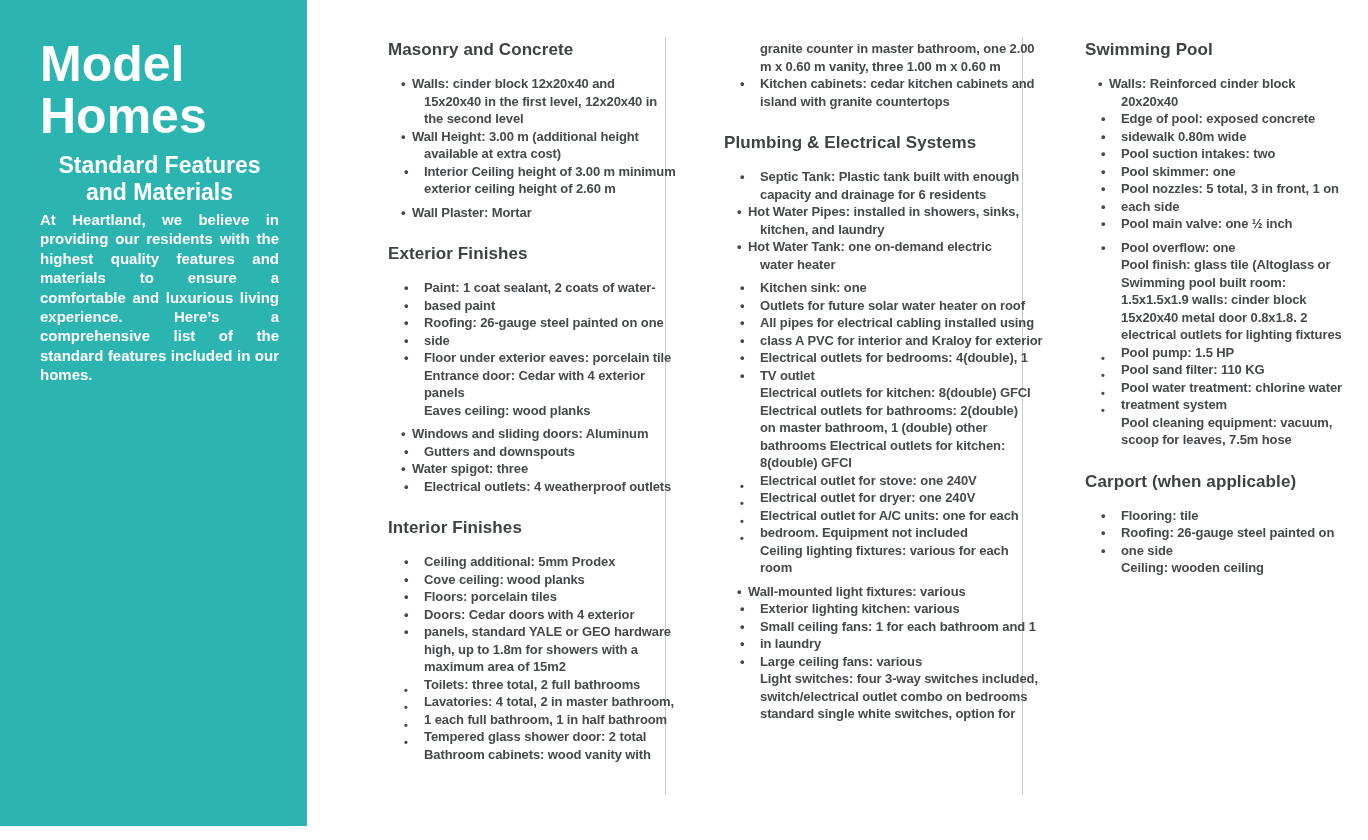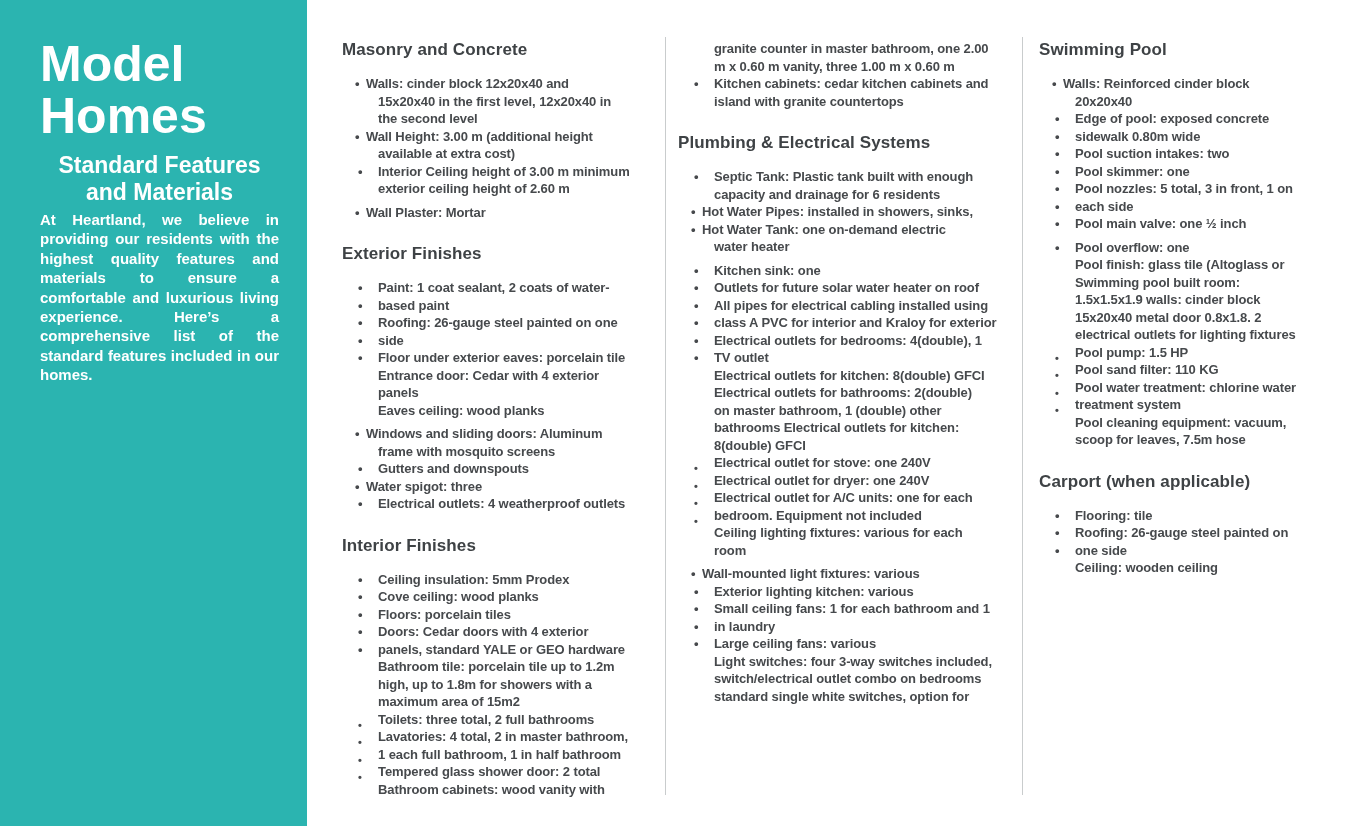--- a/index.html
+++ b/index.html
@@ -29,21 +29,21 @@
   .subtitle{
     font-size:23px;line-height:27px;font-weight:700;
     margin:10px 0 0 0;
     text-align:center;
   }
   .desc{
     font-size:15px;line-height:19.4px;font-weight:700;
     margin:4px 0 0 0;text-align:justify;
   }
   
-  .col{position:absolute;top:40px;}
+  .col{position:absolute;top:40px;margin-left:46px;}
   .col-1{left:342px;width:324px;}
   .col-2{left:678px;width:344px;}
   .col-3{left:1039px;width:329px;}
   .divider{position:absolute;top:37px;width:1px;height:758px;background:var(--divider);}
   .divider-1{left:665px;}
   .divider-2{left:1022px;}
 
   .sec + .sec{margin-top:23px;}
   .sec-heading{
     font-size:17px;line-height:20px;font-weight:700;
@@ -94,35 +94,33 @@
           <ul class="feature-list">
             <li class="b-wide"><span class="bullet">•</span><span>Paint: 1 coat sealant, 2 coats of water-</span></li>
             <li class="b-wide"><span class="bullet">•</span><span>based paint</span></li>
             <li class="b-wide"><span class="bullet">•</span><span>Roofing: 26-gauge steel painted on one</span></li>
             <li class="b-wide"><span class="bullet">•</span><span>side</span></li>
             <li class="b-wide"><span class="bullet">•</span><span>Floor under exterior eaves: porcelain tile</span></li>
             <li class="b-none"><span>Entrance door: Cedar with 4 exterior</span></li>
             <li class="b-none"><span>panels</span></li>
             <li class="b-none"><span>Eaves ceiling: wood planks</span></li>
             <li class="b-tight gap"><span class="bullet">•</span><span>Windows and sliding doors: Aluminum</span></li>
-            <li class="b-none"><span>frame with mosquito screens</span></li>
             <li class="b-wide"><span class="bullet">•</span><span>Gutters and downspouts</span></li>
             <li class="b-tight"><span class="bullet">•</span><span>Water spigot: three</span></li>
             <li class="b-wide"><span class="bullet">•</span><span>Electrical outlets: 4 weatherproof outlets</span></li>
           </ul>
         </div>
         <div class="sec">
           <h2 class="sec-heading">Interior Finishes</h2>
           <ul class="feature-list">
-            <li class="b-wide"><span class="bullet">•</span><span>Ceiling insulation: 5mm Prodex</span></li>
+            <li class="b-wide"><span class="bullet">•</span><span>Ceiling additional: 5mm Prodex</span></li>
             <li class="b-wide"><span class="bullet">•</span><span>Cove ceiling: wood planks</span></li>
             <li class="b-wide"><span class="bullet">•</span><span>Floors: porcelain tiles</span></li>
             <li class="b-wide"><span class="bullet">•</span><span>Doors: Cedar doors with 4 exterior</span></li>
             <li class="b-wide"><span class="bullet">•</span><span>panels, standard YALE or GEO hardware</span></li>
-            <li class="b-none"><span>Bathroom tile: porcelain tile up to 1.2m</span></li>
             <li class="b-none"><span>high, up to 1.8m for showers with a</span></li>
             <li class="b-none"><span>maximum area of 15m2</span></li>
             <li class="b-low"><span class="bullet">•</span><span>Toilets: three total, 2 full bathrooms</span></li>
             <li class="b-low"><span class="bullet">•</span><span>Lavatories: 4 total, 2 in master bathroom,</span></li>
             <li class="b-low"><span class="bullet">•</span><span>1 each full bathroom, 1 in half bathroom</span></li>
             <li class="b-low"><span class="bullet">•</span><span>Tempered glass shower door: 2 total</span></li>
             <li class="b-none"><span>Bathroom cabinets: wood vanity with</span></li>
           </ul>
         </div>
       </section>
@@ -134,20 +132,21 @@
             <li class="b-wide"><span class="bullet">•</span><span>Kitchen cabinets: cedar kitchen cabinets and</span></li>
             <li class="b-none"><span>island with granite countertops</span></li>
           </ul>
         </div>
         <div class="sec">
           <h2 class="sec-heading">Plumbing &amp; Electrical Systems</h2>
           <ul class="feature-list">
             <li class="b-wide"><span class="bullet">•</span><span>Septic Tank: Plastic tank built with enough</span></li>
             <li class="b-none"><span>capacity and drainage for 6 residents</span></li>
             <li class="b-tight"><span class="bullet">•</span><span>Hot Water Pipes: installed in showers, sinks,</span></li>
+            <li class="b-none"><span>kitchen, and laundry</span></li>
             <li class="b-tight"><span class="bullet">•</span><span>Hot Water Tank: one on-demand electric</span></li>
             <li class="b-none"><span>water heater</span></li>
             <li class="b-wide gap"><span class="bullet">•</span><span>Kitchen sink: one</span></li>
             <li class="b-wide"><span class="bullet">•</span><span>Outlets for future solar water heater on roof</span></li>
             <li class="b-wide"><span class="bullet">•</span><span>All pipes for electrical cabling installed using</span></li>
             <li class="b-wide"><span class="bullet">•</span><span>class A PVC for interior and Kraloy for exterior</span></li>
             <li class="b-wide"><span class="bullet">•</span><span>Electrical outlets for bedrooms: 4(double), 1</span></li>
             <li class="b-wide"><span class="bullet">•</span><span>TV outlet</span></li>
             <li class="b-none"><span>Electrical outlets for kitchen: 8(double) GFCI</span></li>
             <li class="b-none"><span>Electrical outlets for bathrooms: 2(double)</span></li>

